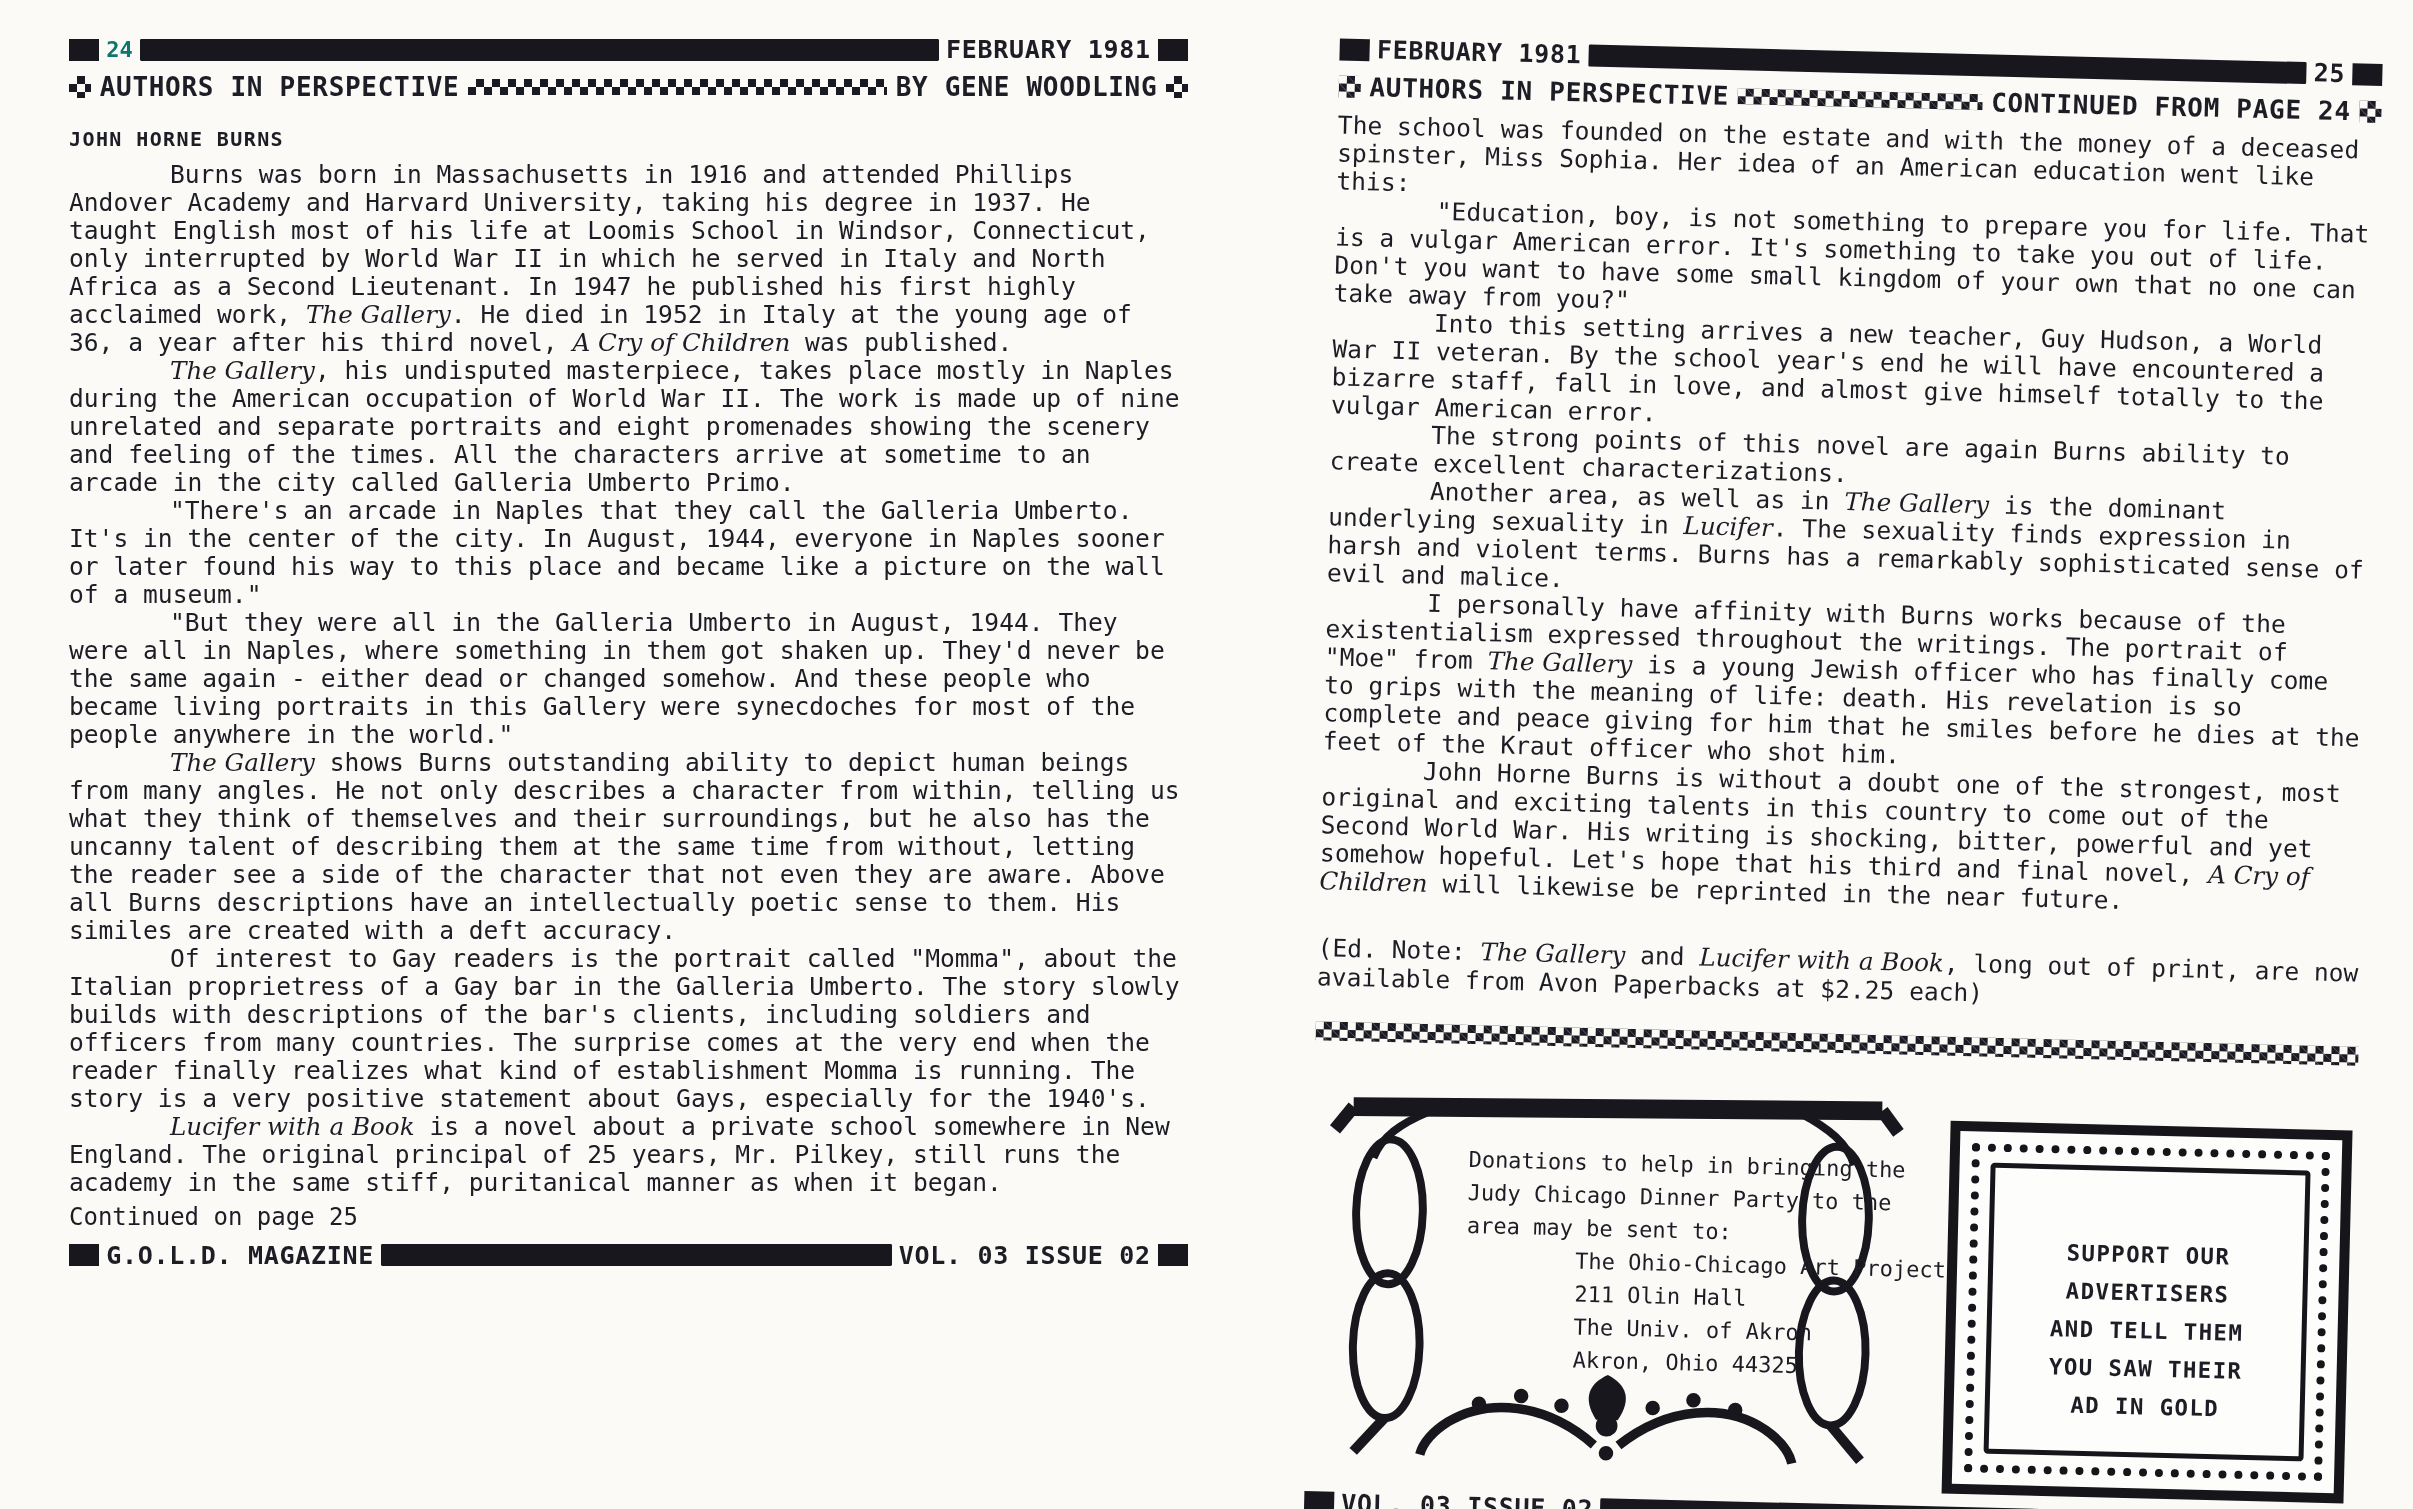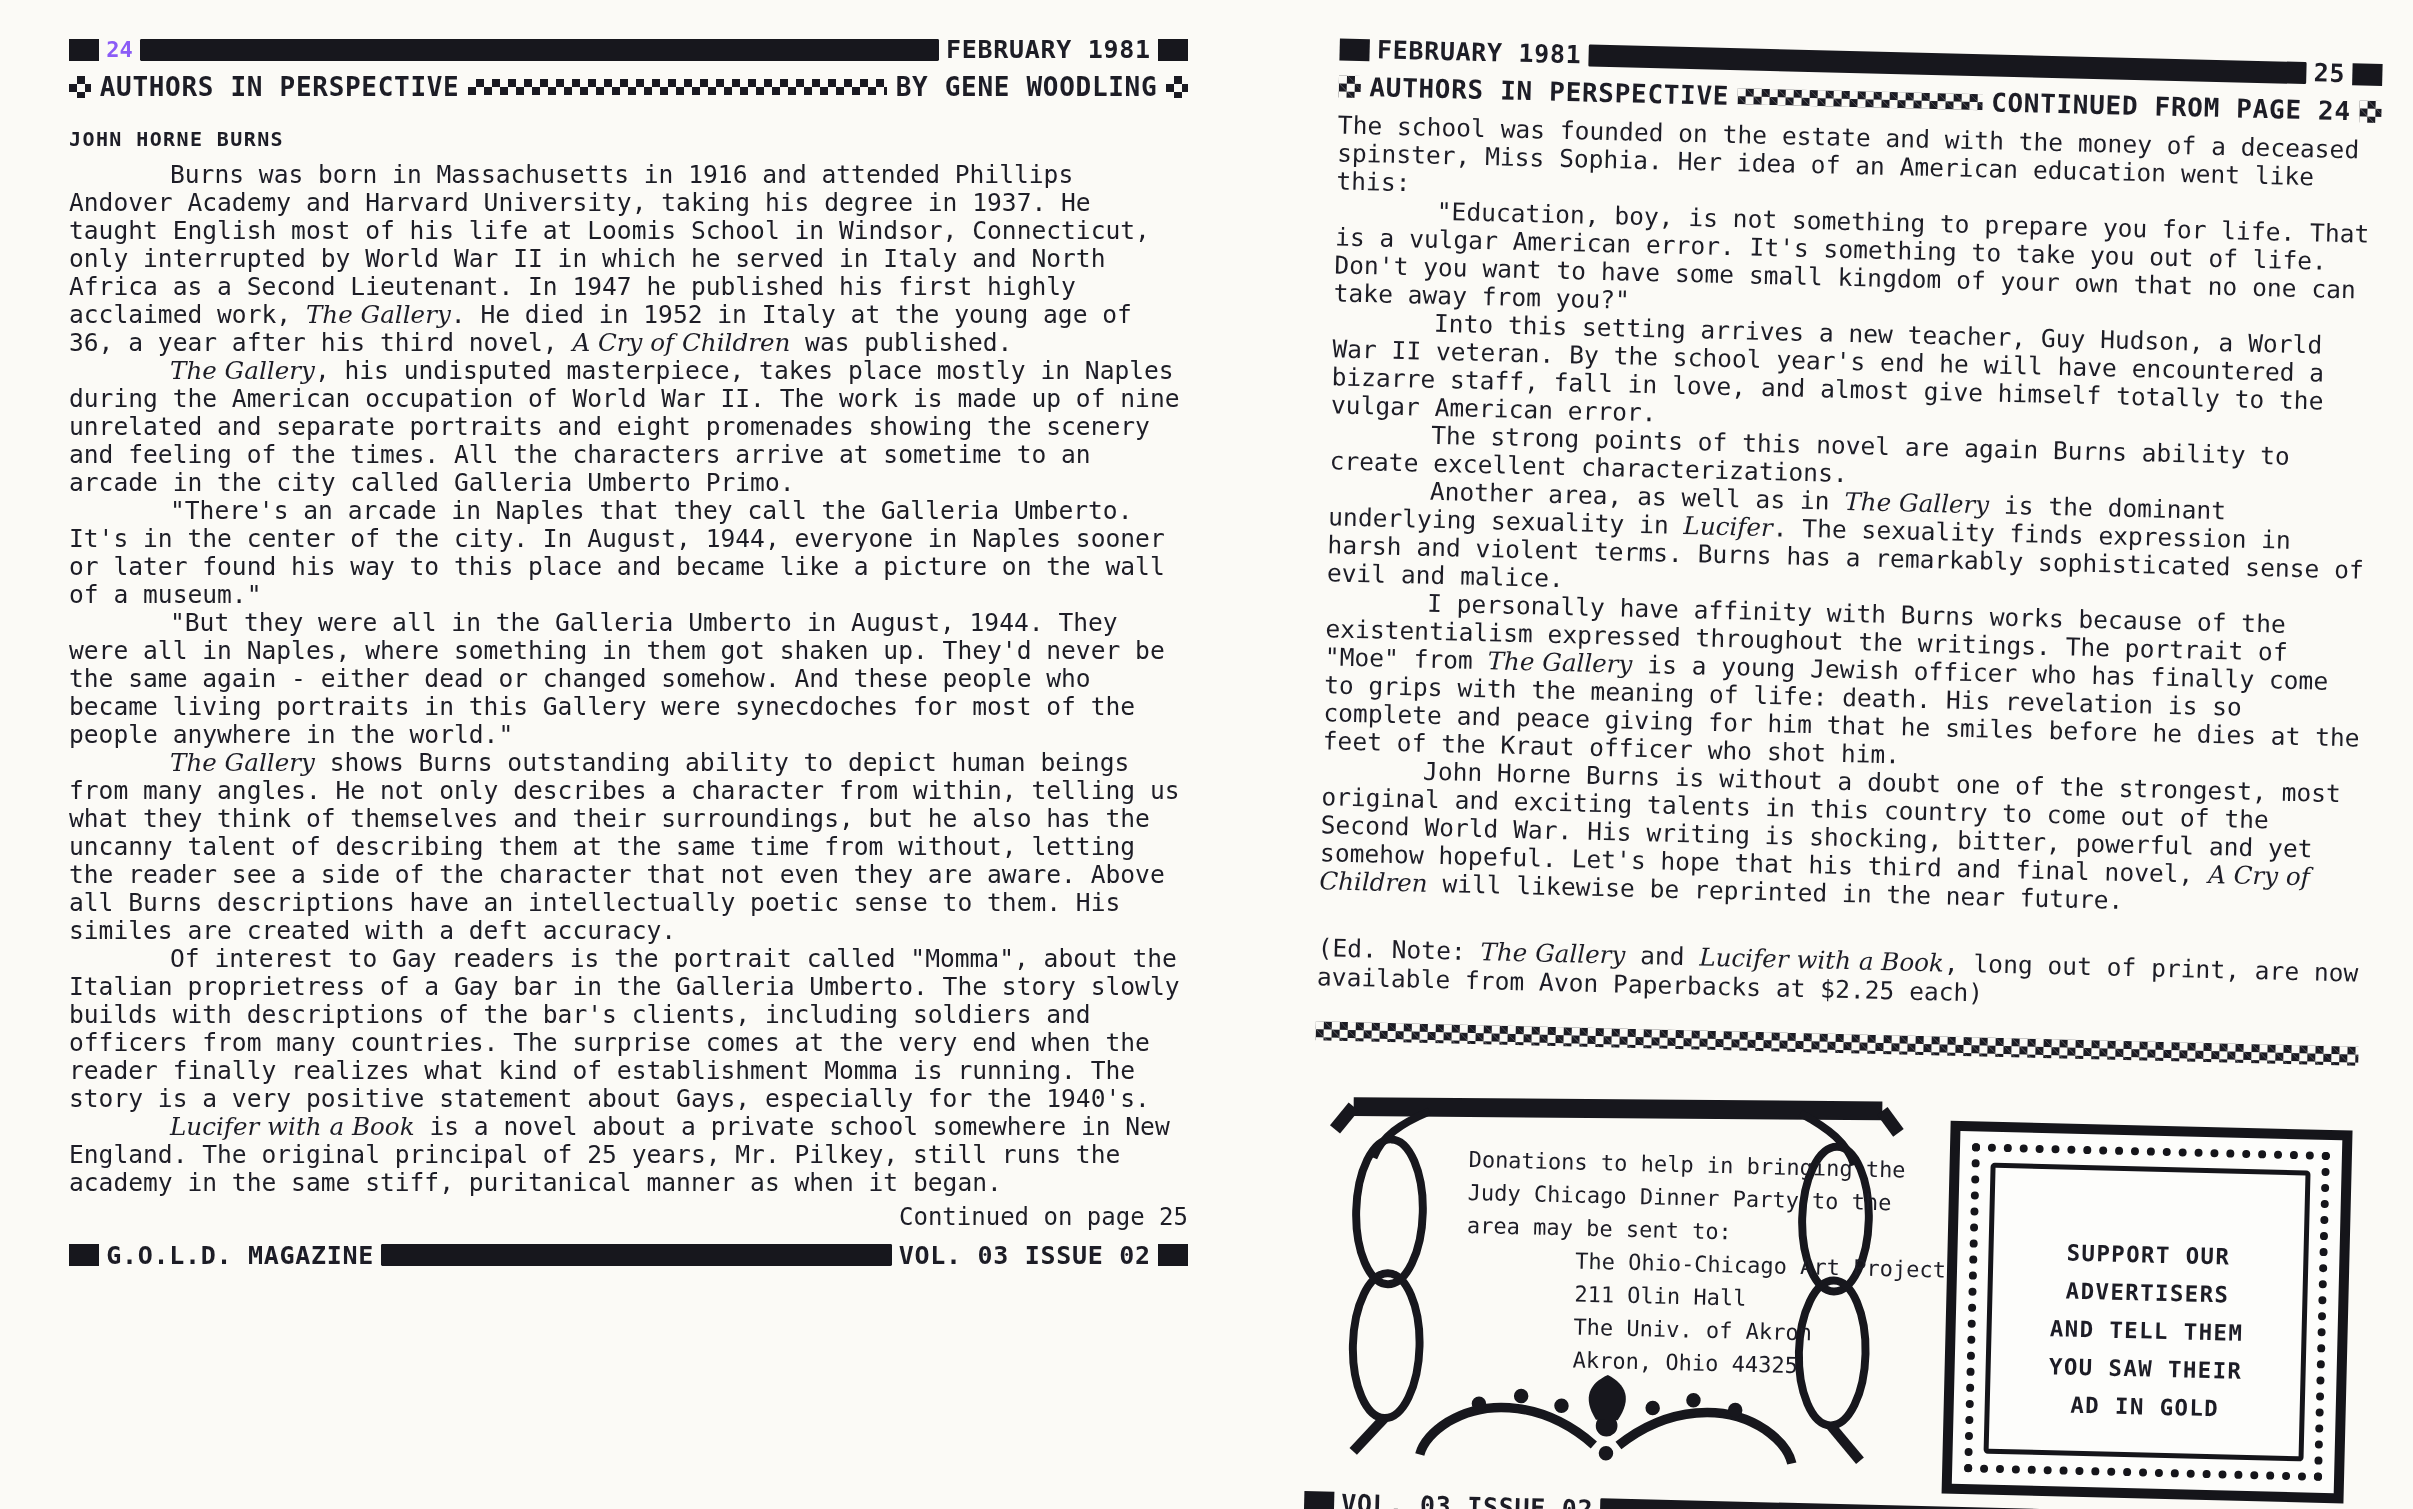--- a/index.html
+++ b/index.html
@@ -13,21 +13,21 @@
   #left-page{left:69px;width:1119px;}
   #right-page{left:1340px;width:1043px;transform:rotate(1.4deg);transform-origin:22px 36px;}
 
   
   .masthead{display:flex;align-items:center;gap:7.2px;height:29px;}
   .mh-top{margin-top:35px;}
   .mh-foot{margin-top:10px;}
   .sq{width:30px;height:22px;background:#17171d;flex:0 0 auto;}
   .bar{flex:1;height:22px;background:#17171d;border-radius:1.4px;min-width:43px;}
   .mast-text{font-weight:bold;font-size:25px;letter-spacing:0.7px;white-space:nowrap;}
-  .pgnum{font-weight:bold;font-size:22px;color:#8b5cf6;}
+  .pgnum{font-weight:bold;font-size:22px;color:#0f766e;}
 
   
   .checker,.checker-sq,.divider{
     background-image:
       linear-gradient(45deg,#1a1a22 25%,transparent 25%,transparent 75%,#1a1a22 75%),
       linear-gradient(45deg,#1a1a22 25%,transparent 25%,transparent 75%,#1a1a22 75%);
     background-size:16px 16px;
     background-position:0 0,8px 8px;
   }
   .titlerow{display:flex;align-items:center;gap:8.7px;margin-top:5.8px;height:35px;}
@@ -35,21 +35,21 @@
   .checker{flex:1;height:16px;}
   .checker-sq{width:22px;height:22px;flex:0 0 auto;}
   .divider{height:19px;margin-top:30px;}
 
   .article-title{font-size:20px;font-weight:bold;letter-spacing:1.4px;margin:22px 0 10px 0;}
   .body-copy{margin-top:7.2px;}
   .para{margin:0;font-size:24.6px;line-height:28px;text-indent:101px;}
   .para.noind{text-indent:0;}
   i{font-family:"DejaVu Serif", serif;font-style:italic;}
   .ed-note{margin-top:38px;font-size:24.6px;line-height:29px;}
-  .continued{text-align:right;font-size:24px;margin-top:5.8px;}
+  .continued{text-align:left;font-size:24px;margin-top:5.8px;}
 
   
   .ads{display:flex;gap:36px;margin-top:32px;align-items:flex-start;}
   .donation-ad{position:relative;width:601px;height:395px;flex:0 0 auto;}
   .donation-ad svg{position:absolute;left:0;top:0;}
   .donation-text{position:absolute;left:156px;top:67px;font-size:22px;line-height:33px;}
   .ad-address{margin-left:109px;}
   .support-ad{width:402px;height:373px;box-sizing:border-box;border:10px solid #15151a;
     padding:11.6px;margin-top:33px;background:#fdfdfb;flex:0 0 auto;}
   .support-mid{box-sizing:border-box;border:8.7px dotted #15151a;height:100%;padding:11.6px;}

